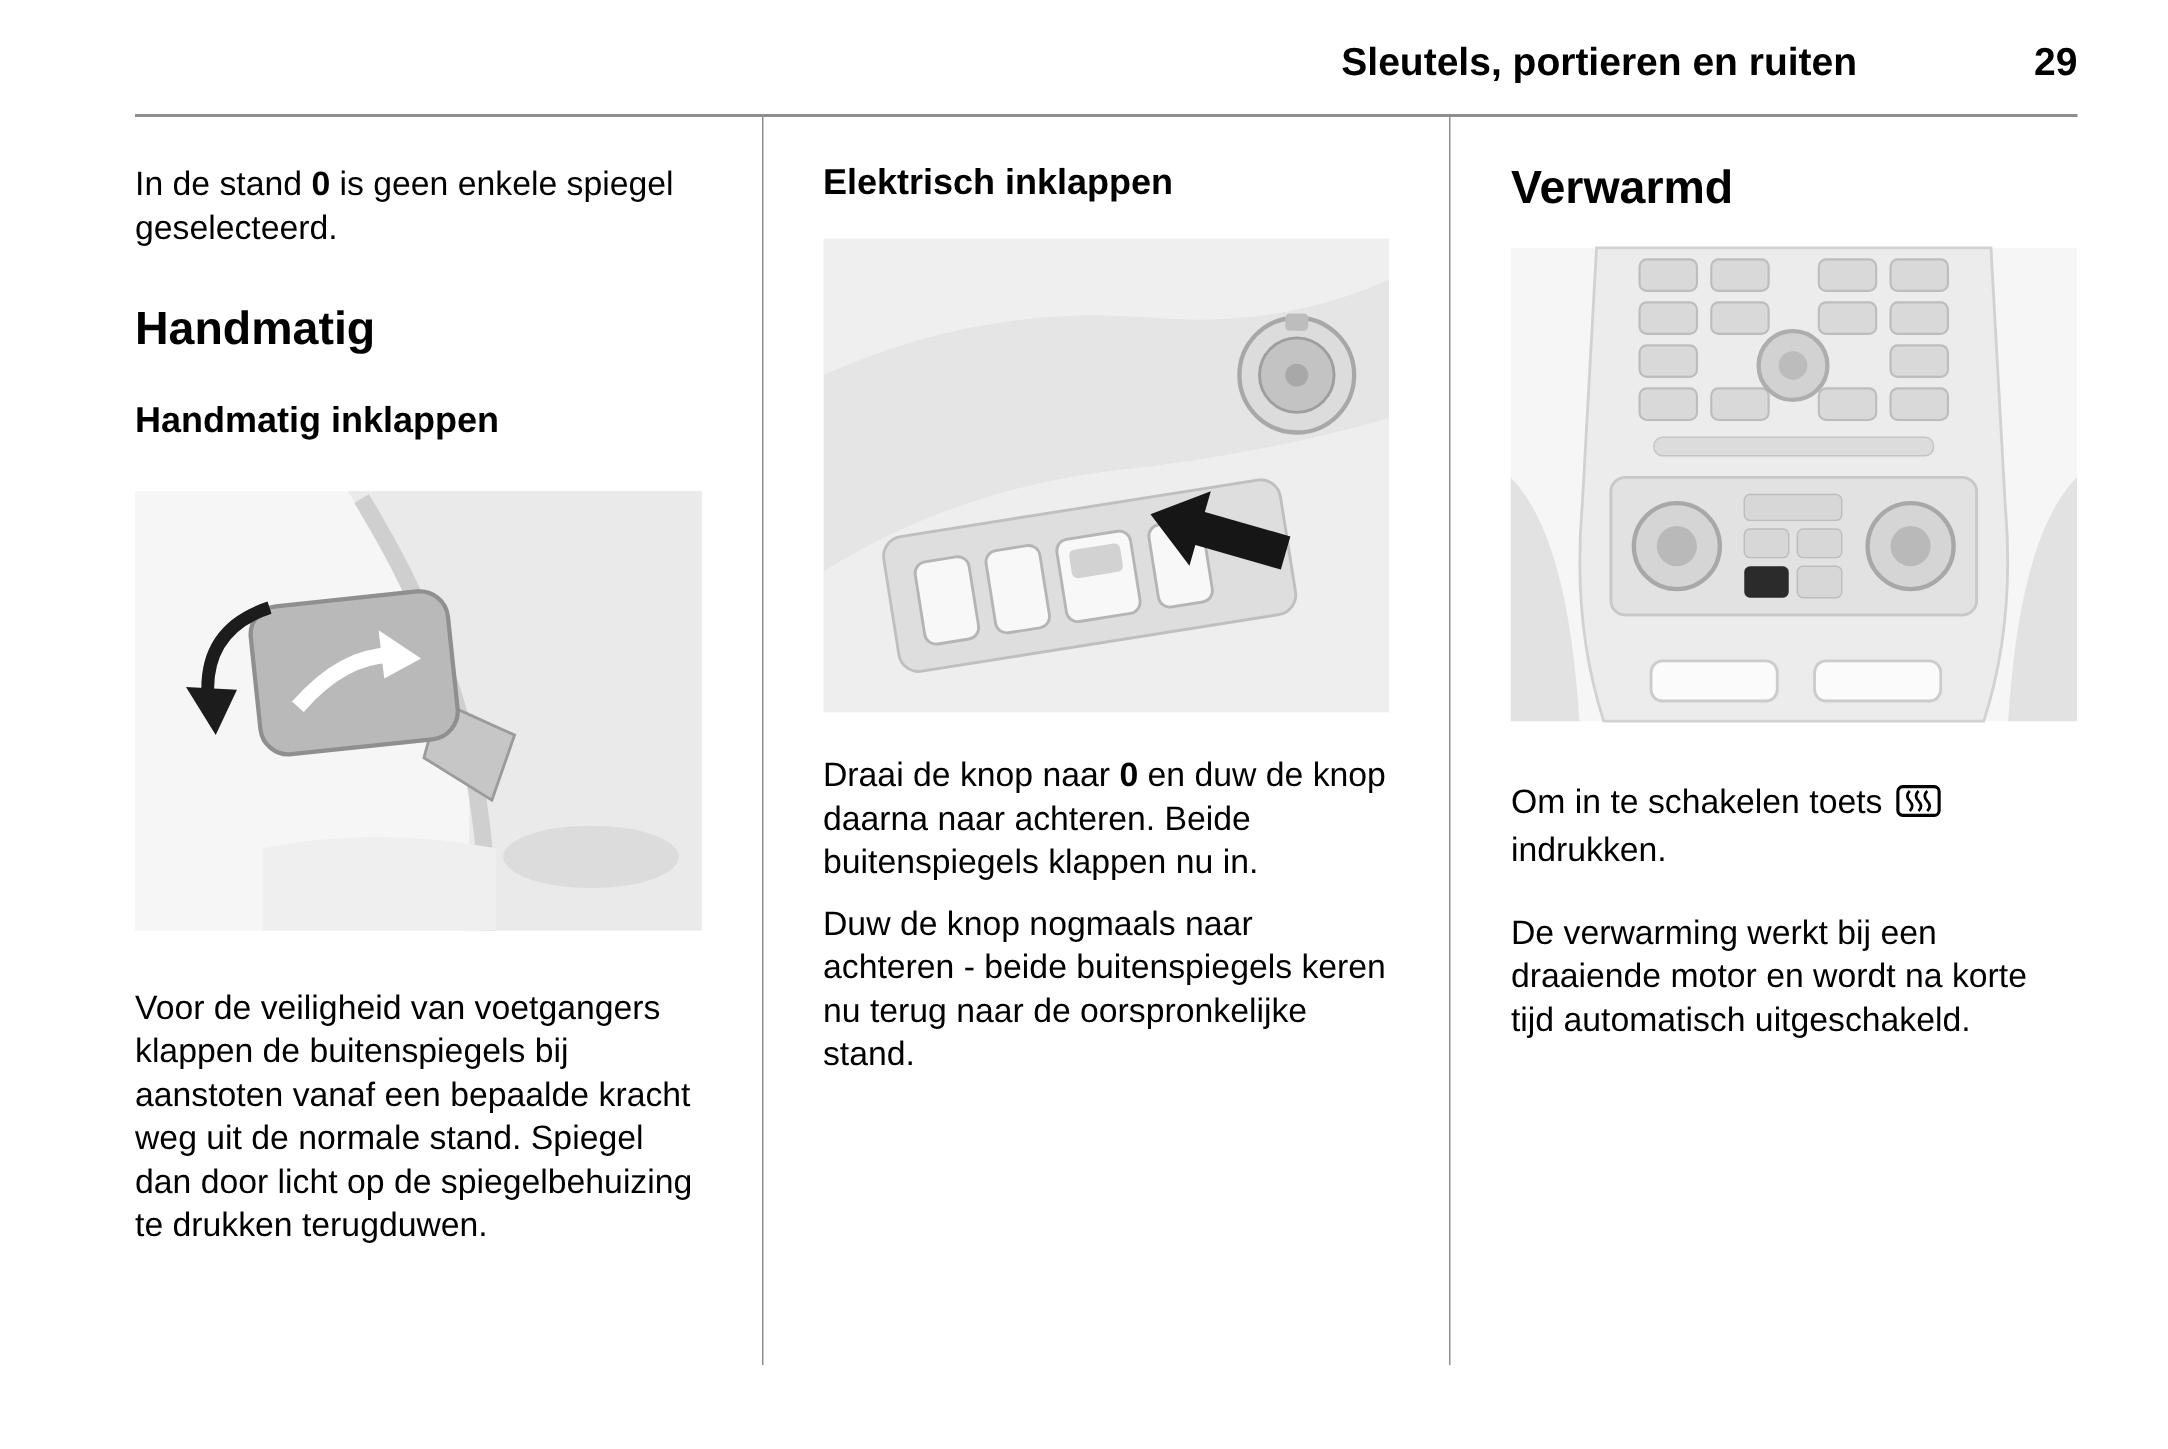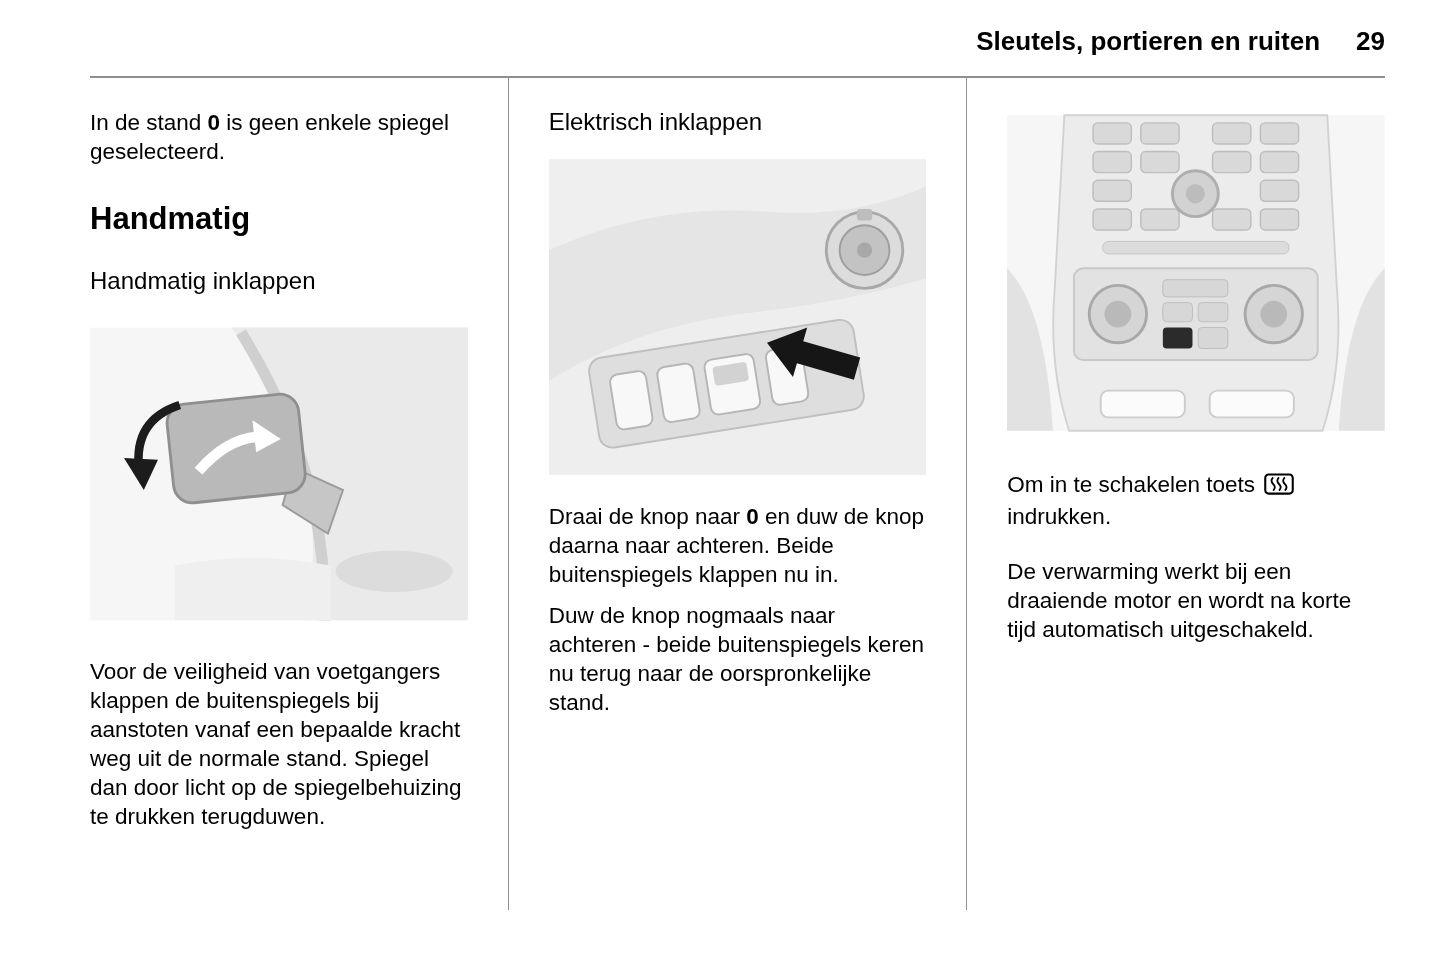--- a/index.html
+++ b/index.html
@@ -7,40 +7,40 @@
   body {
     width:1445px; height:966px; overflow:hidden;
     font-family:"Liberation Sans", sans-serif;
     color:#000000;
   }
   .page { width:100%; height:100%; padding:26px 60px 0 90px; }
 
   
   .header {
     display:flex; justify-content:flex-end; align-items:baseline;
-    gap:36px; font-weight:bold; font-size:26px; line-height:30px;
+    gap:118px; font-weight:bold; font-size:26px; line-height:30px;
   }
   .header-rule {
     border:none; border-top:2px solid #8f8f8f; margin-top:20px;
   }
 
   
   .columns {
     display:grid;
     grid-template-columns:1fr 1px 1fr 1px 1fr;
     column-gap:40px;
     min-height:832px;
   }
   .vsep { width:1px; background:#8f8f8f; }
   .col { min-width:0; }
   .col > :first-child { margin-top:30px; }
 
   p { font-size:22.5px; line-height:29px; }
   h1 { font-size:31px; line-height:34px; font-weight:bold; }
-  h2 { font-size:24px; line-height:28px; font-weight:normal; }
+  h2 { font-size:24px; line-height:28px; font-weight:bold; }
 
   .col-left h1 { margin-top:36px; }
   .col-left h2 { margin-top:31px; }
   .col-left figure { margin-top:24px; }
   .col-left .body-par { margin-top:28px; }
 
   .col-mid figure { margin-top:16px; }
   .col-mid .par1 { margin-top:20px; }
   .col-mid .par2 { margin-top:12px; }
 
@@ -123,20 +123,21 @@
         </svg>
       </figure>
 
       <p class="par1"><span>Draai de knop naar </span><b>0</b><span> en duw de knop daarna naar achteren. Beide buitenspiegels klappen nu in.</span></p>
       <p class="par2">Duw de knop nogmaals naar achteren - beide buitenspiegels keren nu terug naar de oorspronkelijke stand.</p>
     </section>
 
     <div class="vsep"></div>
 
     <section class="col col-right">
+      <h1>Verwarmd</h1>
 
       <figure>
         <svg viewBox="0 0 395 330" height="330">
           <rect width="395" height="330" fill="#f6f6f6"></rect>
           <path d="M60 0 L 335 0 L 345 180 Q 352 262 330 330 L 65 330 Q 43 262 50 180 Z" fill="#ececec" stroke="#d2d2d2" stroke-width="2"></path>
           <path d="M0 160 Q 40 200 48 330 L 0 330 Z" fill="#e2e2e2"></path>
           <path d="M395 160 Q 355 200 347 330 L 395 330 Z" fill="#e2e2e2"></path>
           <g fill="#d9d9d9" stroke="#bdbdbd" stroke-width="1.5">
             <rect x="90" y="8" width="40" height="22" rx="5"></rect>
             <rect x="140" y="8" width="40" height="22" rx="5"></rect>

